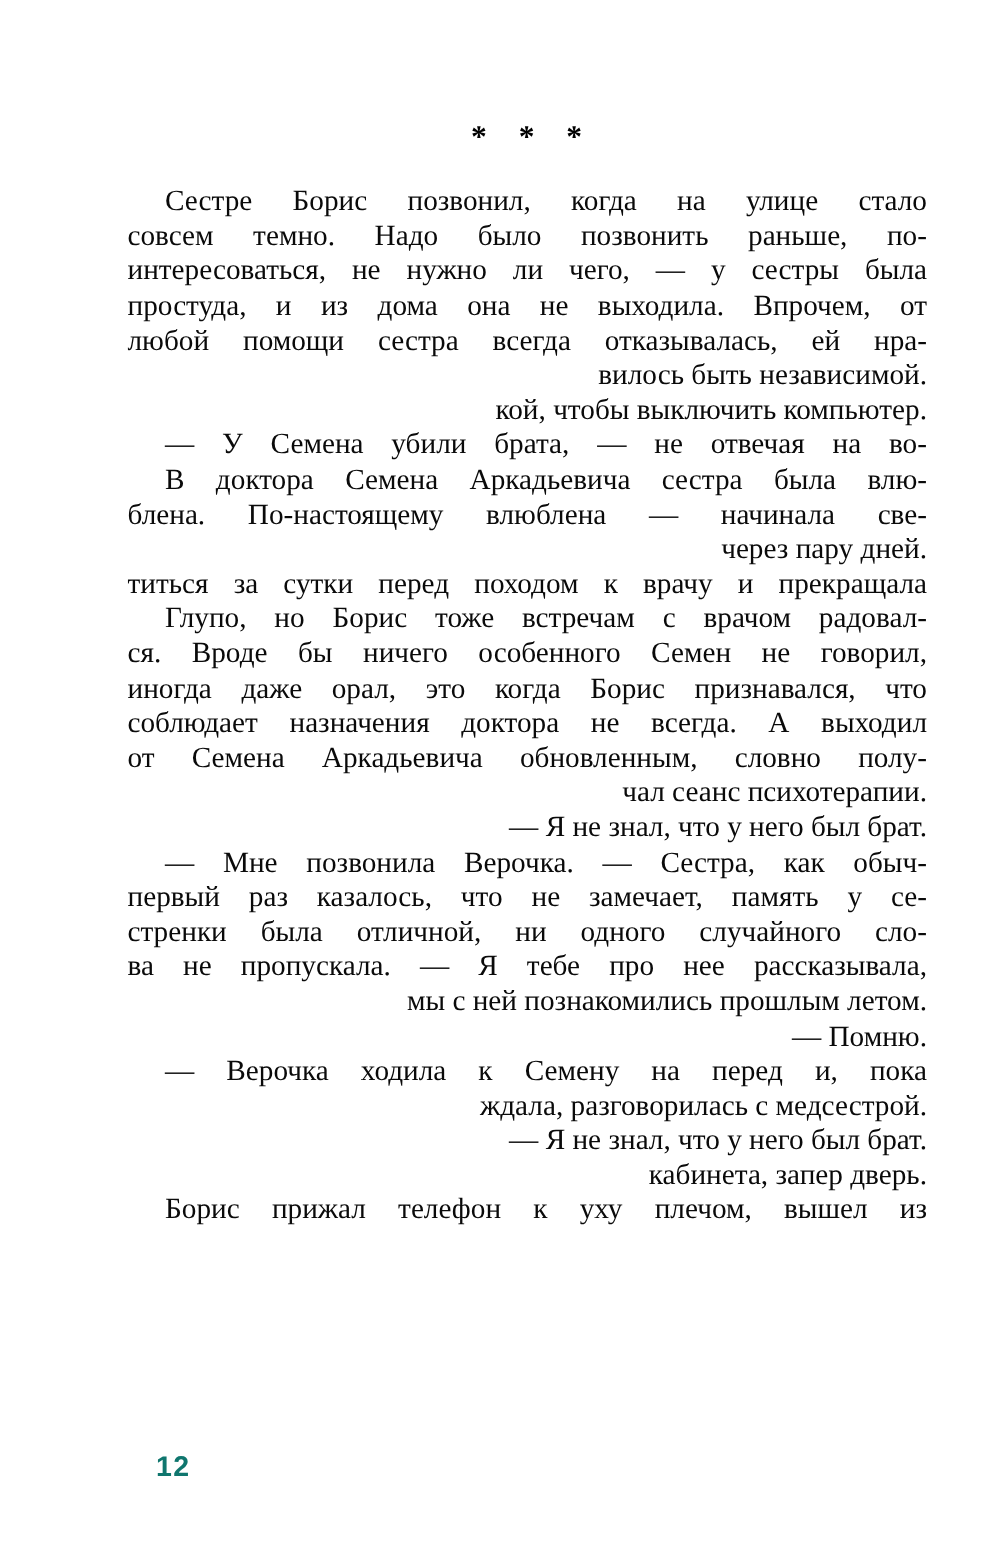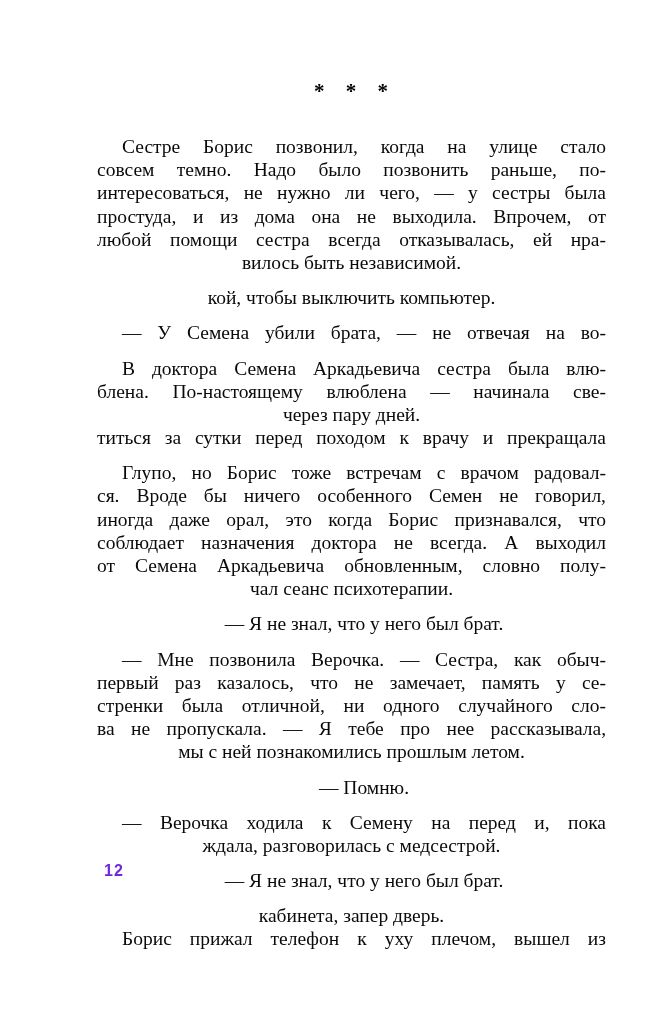--- a/index.html
+++ b/index.html
@@ -35,43 +35,43 @@
   }
   .text-block {
     position: absolute;
     left: 85px;
     top: 123px;
     width: 533px;
     font-size: 19.5px;
     line-height: 23.2px;
     color: #0a0a0a;
   }
-  .para { margin: 12px; padding: 0; }
+  .para { margin: 0; padding: 0; }
   .line {
     height: 23.2px;
     overflow: hidden;
-    text-align: center;
+    text-align: right;
     white-space: normal;
   }
   .line.just {
     text-align: justify;
     text-align-last: justify;
   }
   .line.first {
     text-indent: 25px;
   }
   .page-number {
     position: absolute;
     left: 104px;
-    top: 862px;
+    top: 968px;
     font-family: "Liberation Sans", sans-serif;
-    font-size: 16px;
+    font-size: 19px;
     font-weight: bold;
     letter-spacing: 1px;
-    color: #6d28d9;
+    color: #0f766e;
   }
 </style>
 </head>
 <body>
 
 <div class="page">
   <div class="separator">* * *</div>
 
   <div class="text-block" id="body-text">
       <div class="para">

